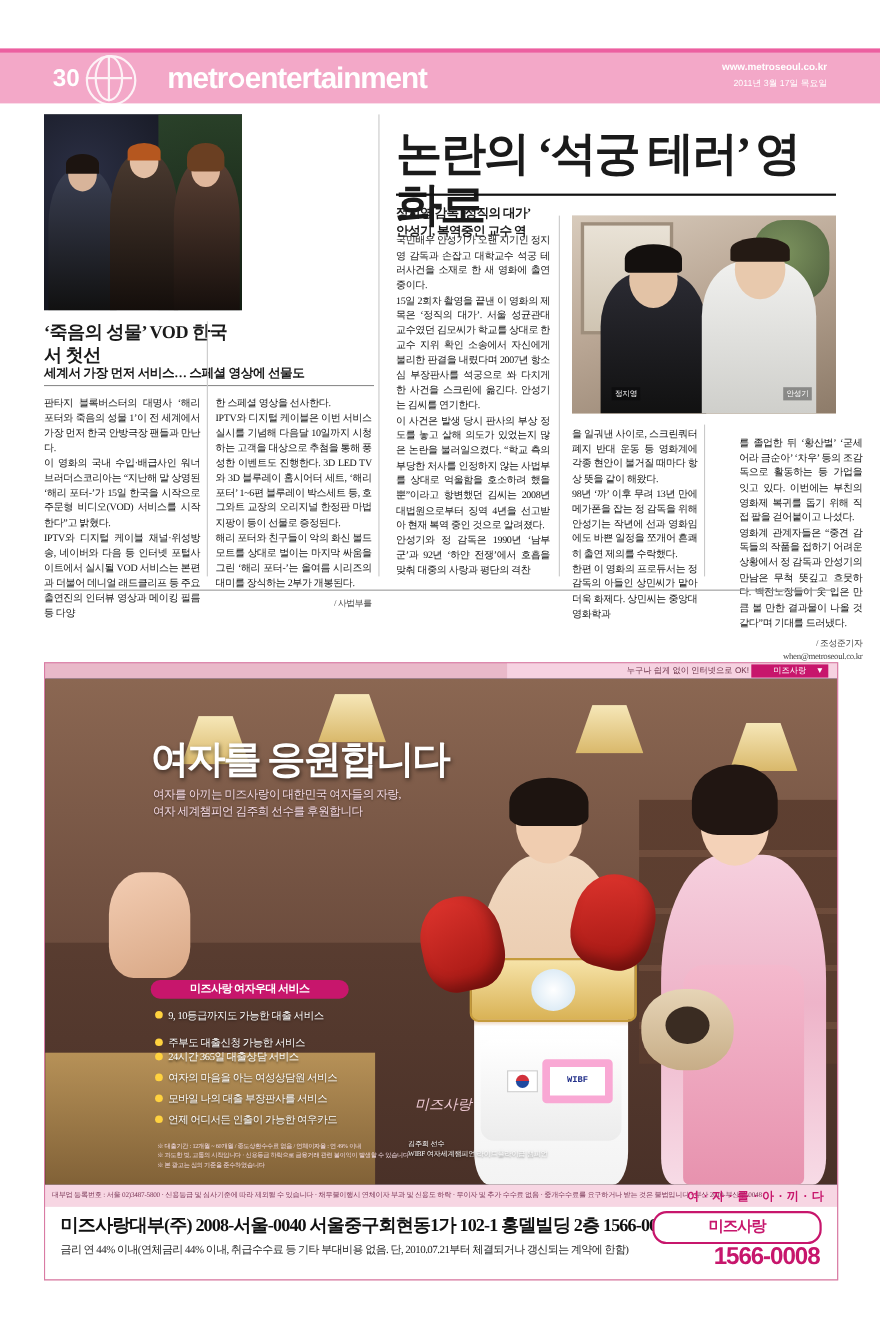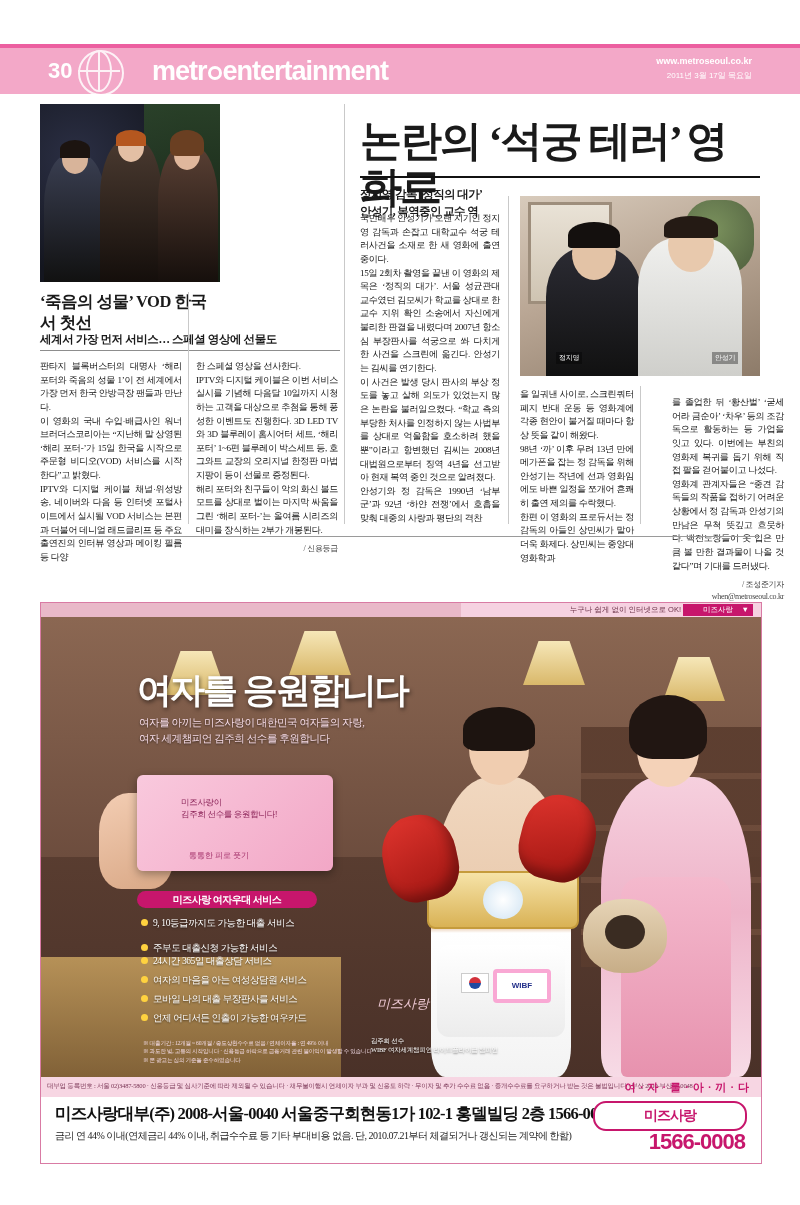--- a/index.html
+++ b/index.html
@@ -117,21 +117,21 @@
   .bx-shorts{position:absolute;left:36px;bottom:40px;width:128px;height:92px;background:linear-gradient(180deg,#ffffff,#ececec);border-radius:12px;}
   .bx-head{position:absolute;left:68px;bottom:292px;width:60px;height:72px;background:#f0cdb0;border-radius:50%;}
   .bx-hair{position:absolute;left:62px;bottom:326px;width:72px;height:44px;background:#1d1410;border-radius:50% 50% 20% 20%;}
   .belt{position:absolute;left:26px;bottom:148px;width:148px;height:54px;background:linear-gradient(180deg,#f6e3a8,#d9b255);border-radius:8px;border:2px solid #c59b3c;}
   .belt:after{content:"";position:absolute;left:54px;top:8px;width:40px;height:38px;border-radius:50%;background:radial-gradient(circle,#fff,#cfe3f2);}
   .glove{position:absolute;width:74px;height:86px;background:linear-gradient(160deg,#e0352e,#9d1410);border-radius:46% 46% 38% 38%;box-shadow:inset -6px -8px 12px rgba(0,0,0,.3);}
   .glove1{left:-18px;bottom:176px;transform:rotate(-12deg);}
   .glove2{left:120px;bottom:196px;transform:rotate(14deg);}
   .flag{position:absolute;left:60px;bottom:84px;width:26px;height:18px;background:#fff;border:1px solid #ccc;}
   .flag:after{content:"";position:absolute;left:7px;top:3px;width:12px;height:12px;border-radius:50%;background:linear-gradient(180deg,#d2313b 50%,#1f4aa0 50%);}
-  .wibf{position:absolute;left:92px;bottom:74px;width:50px;height:26px;background:#fff;border-radius:4px;border:4px solid #f9a8d4;font-size:8px;font-weight:bold;color:#23308a;text-align:center;line-height:26px;font-family:Liberation Sans, sans-serif;}
+  .wibf{position:absolute;left:92px;bottom:74px;width:50px;height:26px;background:#fff;border-radius:4px;border:7px solid #f9a8d4;font-size:8px;font-weight:bold;color:#23308a;text-align:center;line-height:26px;font-family:Liberation Mono, monospace;}
 
   .lady{position:absolute;left:540px;bottom:0;width:190px;height:392px;}
   .ld-body{position:absolute;left:20px;bottom:0;width:150px;height:300px;background:linear-gradient(180deg,#f6d0de 0%,#eeb4c9 45%,#f7dbe6 100%);border-radius:38% 38% 8% 8%;}
   .ld-apron{position:absolute;left:40px;bottom:0;width:110px;height:200px;background:linear-gradient(180deg,#f4b9cd,#e792ae);border-radius:20px 20px 6px 6px;}
   .ld-head{position:absolute;left:56px;bottom:290px;width:62px;height:74px;background:#f4d2b8;border-radius:50%;}
   .ld-hair{position:absolute;left:48px;bottom:318px;width:78px;height:64px;background:#211612;border-radius:50% 50% 30% 30%;}
   .dog{position:absolute;left:2px;bottom:104px;width:84px;height:74px;background:linear-gradient(180deg,#e6d4b6,#c7ad87);border-radius:46%;}
   .dog:after{content:"";position:absolute;left:22px;top:16px;width:40px;height:34px;border-radius:50%;background:#3a2c22;}
 
   .credit{position:absolute;left:330px;bottom:22px;font-size:6.5px;color:#fff;line-height:1.5;letter-spacing:-0.2px;text-shadow:0 1px 2px rgba(0,0,0,.6);}
@@ -183,21 +183,21 @@
 
 <div class="col colA">
   <span style="white-space:pre-line;">판타지 블록버스터의 대명사 ‘해리 포터와 죽음의 성물 1’이 전 세계에서 가장 먼저 한국 안방극장 팬들과 만난다.
 이 영화의 국내 수입·배급사인 워너브러더스코리아는 “지난해 말 상영된 ‘해리 포터-’가 15일 한국을 시작으로 주문형 비디오(VOD) 서비스를 시작한다”고 밝혔다.
 IPTV와 디지털 케이블 채널·위성방송, 네이버와 다음 등 인터넷 포털사이트에서 실시될 VOD 서비스는 본편과 더불어 데니얼 래드클리프 등 주요 출연진의 인터뷰 영상과 메이킹 필름 등 다양</span>
 </div>
 <div class="col colB">
   <span style="white-space:pre-line;">한 스페셜 영상을 선사한다.
 IPTV와 디지털 케이블은 이번 서비스 실시를 기념해 다음달 10일까지 시청하는 고객을 대상으로 추첨을 통해 풍성한 이벤트도 진행한다. 3D LED TV 와 3D 블루레이 홈시어터 세트, ‘해리포터’ 1~6편 블루레이 박스세트 등, 호그와트 교장의 오리지널 한정판 마법 지팡이 등이 선물로 증정된다.
 해리 포터와 친구들이 악의 화신 볼드모트를 상대로 벌이는 마지막 싸움을 그린 ‘해리 포터-’는 올여름 시리즈의 대미를 장식하는 2부가 개봉된다.</span>
-  <span class="byline">/ 신용등급</span>
+  <span class="byline">/ 사법부를</span>
 </div>
 
 <div class="rule-v vr1"></div>
 <div class="rule-v vr2"></div>
 
 <div class="main-head">논란의 ‘석궁 테러’ 영화로</div>
 <div class="head-rule"></div>
 <div class="sub-head" style="white-space:pre-line;">정지영 감독 ‘정직의 대가’
 안성기, 복역중인 교수 역</div>
 
@@ -254,25 +254,20 @@
     <div class="lamp lamp3"></div>
     <div class="lamp lamp4"></div>
     <div class="shelf"></div>
     <div class="table"></div>
 
     <div class="ad-title">여자를 응원합니다</div>
     <div class="ad-sub" style="white-space:pre-line;">여자를 아끼는 미즈사랑이 대한민국 여자들의 자랑,
 여자 세계챔피언 김주희 선수를 후원합니다</div>
 
     <div class="hand"></div>
-    <div class="card">
-      <div class="ct" style="white-space:pre-line;">미즈사랑이
-김주희 선수를 응원합니다!</div>
-      <div class="cb">통통한 피로 풋기</div>
-    </div>
 
     <div class="svc-box">
       <div class="svc-head">미즈사랑 여자우대 서비스</div>
       <div class="svc-li" style="top:26px"><span class="dot"></span><span>9, 10등급까지도 가능한 대출 서비스</span></div>
       <div class="svc-li" style="top:51px"><span class="dot"></span><span>주부도 대출신청 가능한 서비스</span></div>
       <div class="svc-li" style="top:64px"><span class="dot"></span><span>24시간 365일 대출상담 서비스</span></div>
       <div class="svc-li" style="top:83px"><span class="dot"></span><span>여자의 마음을 아는 여성상담원 서비스</span></div>
       <div class="svc-li" style="top:102px"><span class="dot"></span><span>모바일 나의 대출 부장판사를 서비스</span></div>
       <div class="svc-li" style="top:121px"><span class="dot"></span><span>언제 어디서든 인출이 가능한 여우카드</span></div>
       <div class="svc-fine" style="white-space:pre-line;">※ 대출기간 : 12개월 ~ 60개월 / 중도상환수수료 없음 / 연체이자율 : 연 49% 이내

